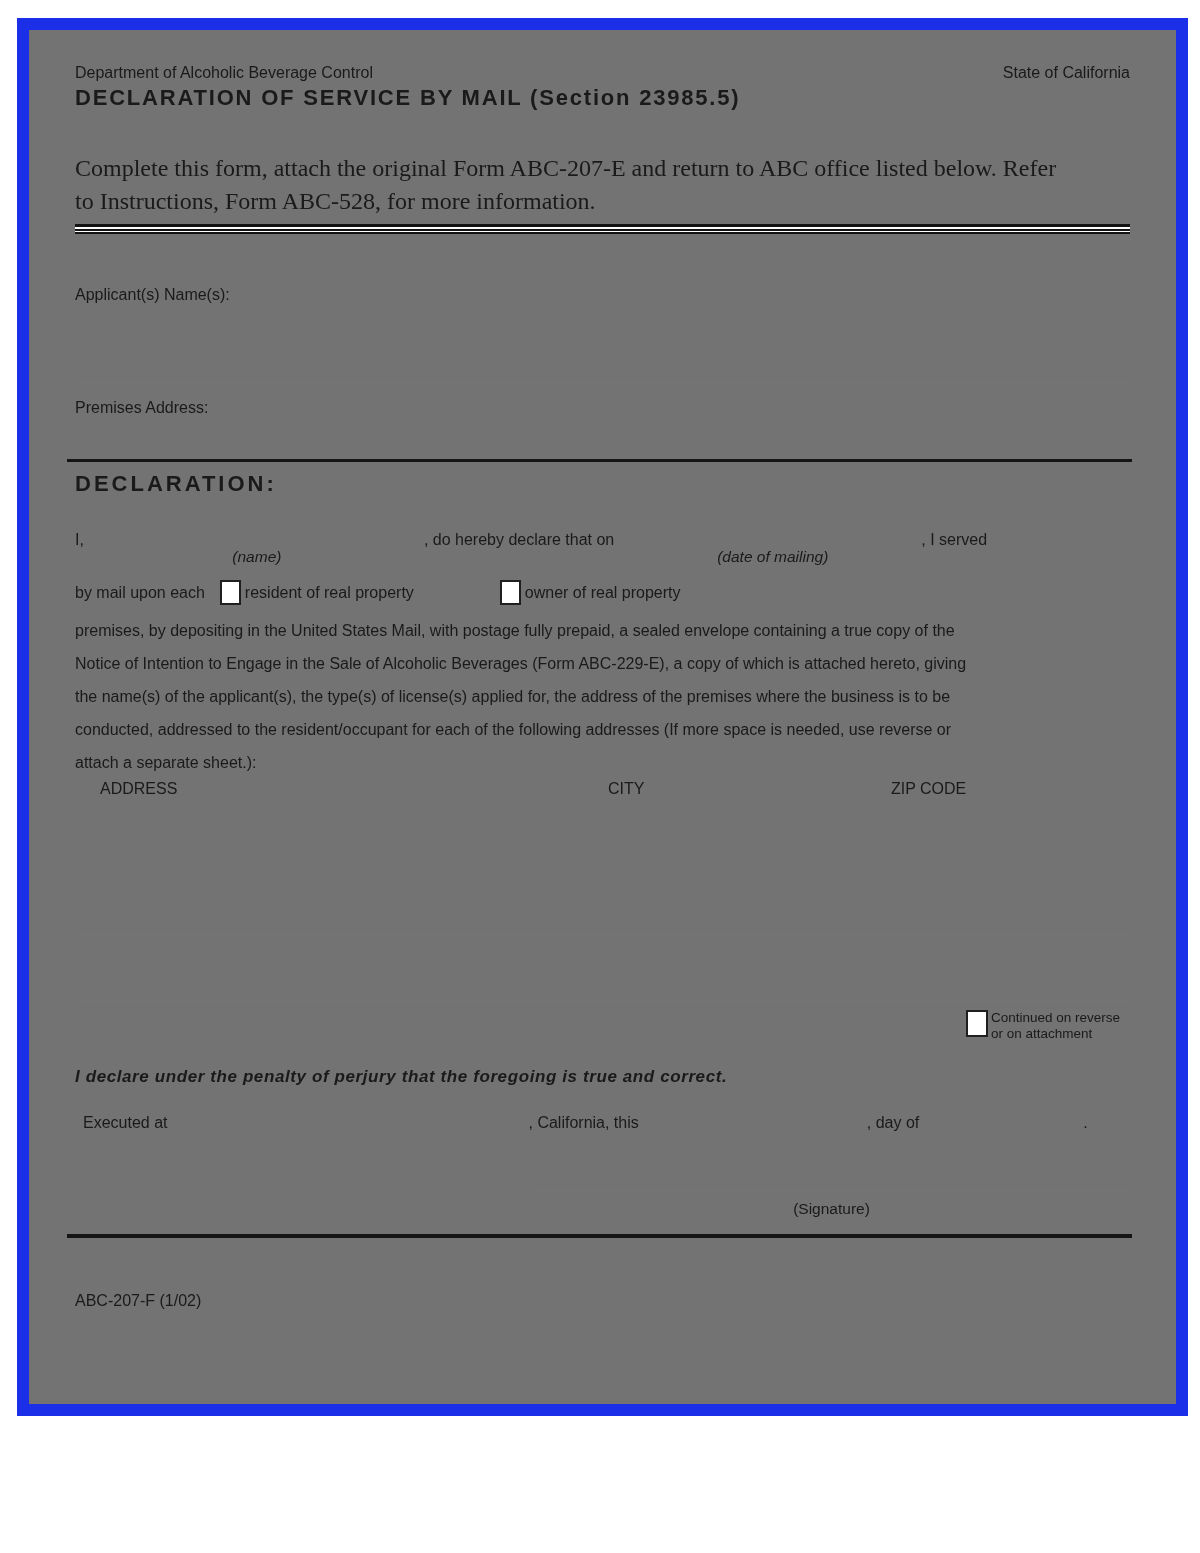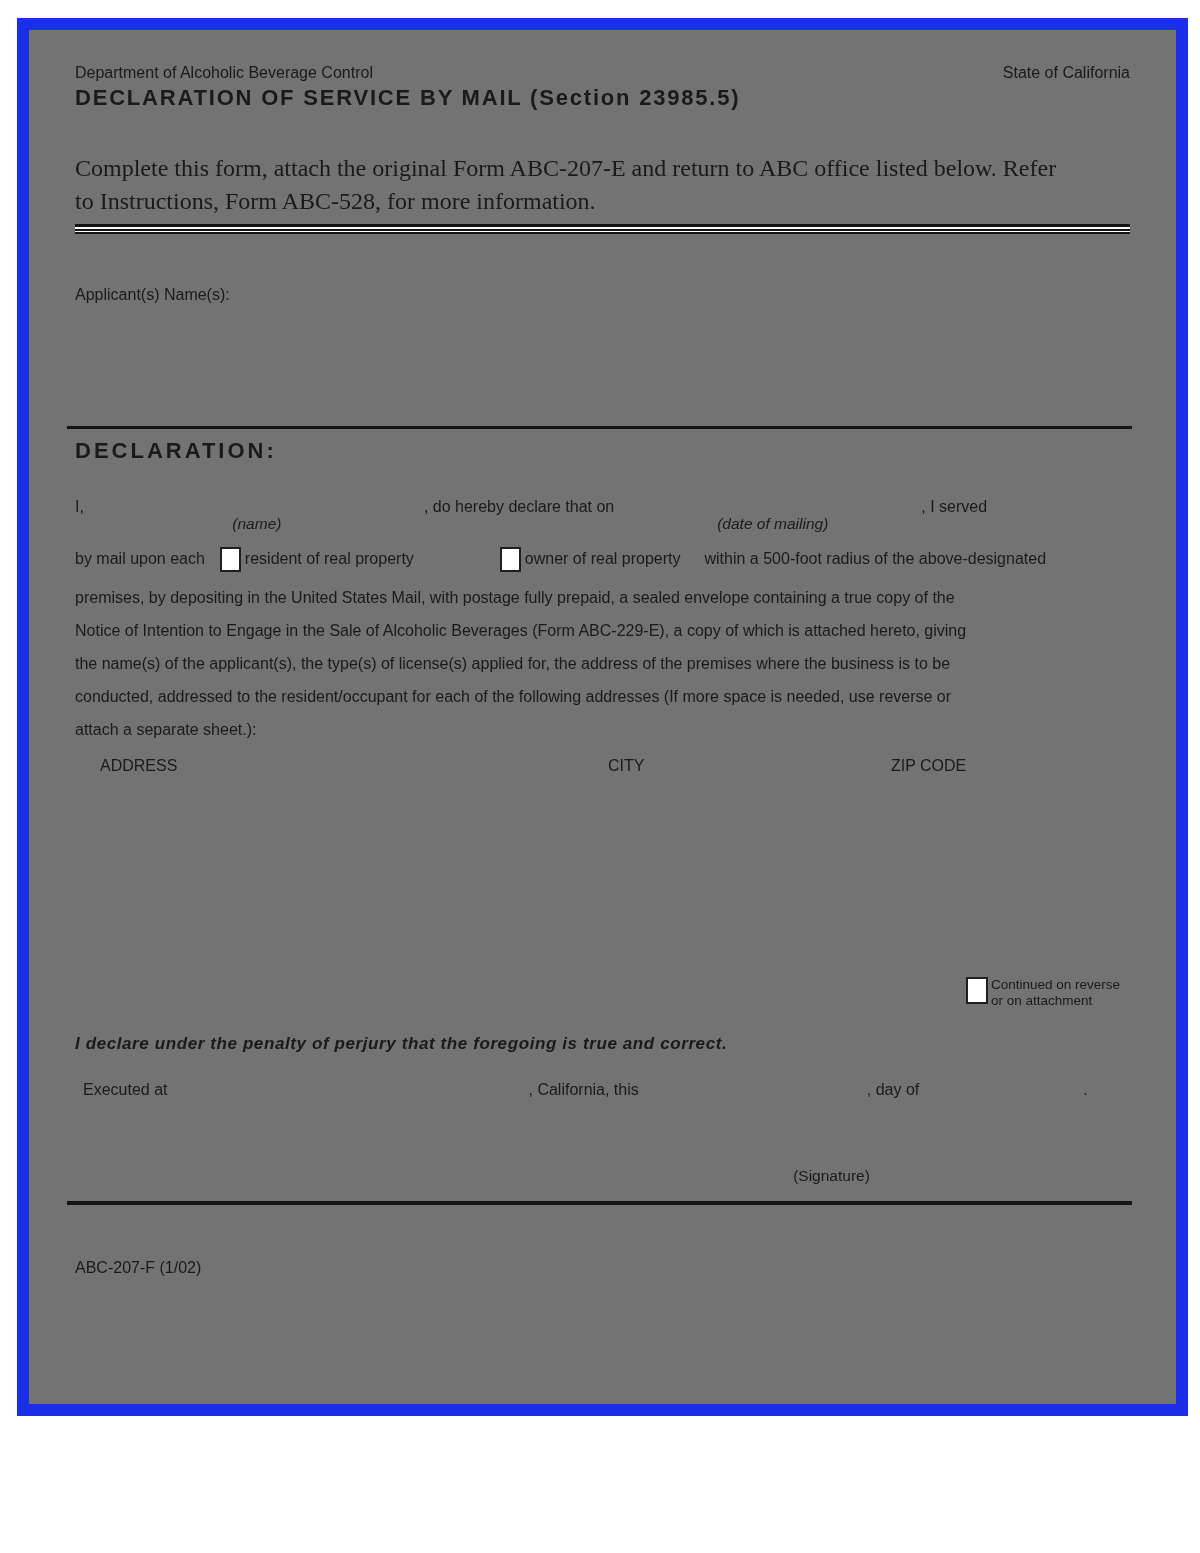--- a/index.html
+++ b/index.html
@@ -105,20 +105,21 @@
     text-align: center;
     font-style: italic;
     font-size: 15.5px;
   }
   .blank-name { width: 334px; margin-left: 6px; }
   .blank-date { width: 297px; margin-left: 10px; }
 
   .cbrow {
     margin-top: 8px;
     display: flex;
+    align-items: center;
     font-size: 16px;
     line-height: 24px;
     white-space: nowrap;
   }
   .checkbox {
     display: inline-block;
     width: 17px; height: 21px;
     border: 2px solid #1f1f1f;
     background: #fff;
     flex: none;
@@ -133,21 +134,21 @@
 
   
   .addr-headers {
     margin-top: 1px;
     position: relative;
     height: 21px;
     font-size: 16px;
   }
   .addr-headers span {
     position: absolute;
-    top: 10px;
+    top: 0;
     border-bottom: 4px solid #737373;
     padding: 0 1px 1px 1px;
     line-height: 18px;
   }
   .col-address { left: 24px; }
   .col-city { left: 532px; }
   .col-zip { left: 815px; }
 
   .addr-rows { margin-top: 34px; }
   .addr-row {
@@ -231,37 +232,37 @@
     </div>
 
     <div class="triple-rule"></div>
 
     <div class="rule rule-1"></div>
 
     <div class="field-label lbl-applicants">Applicant(s) Name(s):</div>
     <div class="rule rule-2"></div>
     <div class="rule rule-3"></div>
 
+    <div class="field-label lbl-premises">Premises Address:</div>
     <div class="rule rule-4"></div>
 
     <div class="thick-rule"></div>
 
     <div class="decl-heading">DECLARATION:</div>
 
     <div class="decl-open">
       <span>I,</span><span class="blank blank-name"><span class="caption">(name)</span></span><span>, do hereby declare that on</span><span class="blank blank-date"><span class="caption">(date of mailing)</span></span><span>, I served</span>
     </div>
 
     <div class="cbrow">
       <span>by mail upon each</span>
       <span class="checkbox cb-1"></span>
       <span class="cb-lab">resident of real property</span>
       <span class="checkbox cb-2"></span>
       <span class="cb-lab">owner of real property</span>
-      <span class="cb-suffix">within a 500-foot radius of the above-designated</span>
     </div>
 
     <div class="decl-body">
       <div class="bline">premises, by depositing in the United States Mail, with postage fully prepaid, a sealed envelope containing a true copy of the</div>
       <div class="bline">Notice of Intention to Engage in the Sale of Alcoholic Beverages (Form ABC-229-E), a copy of which is attached hereto, giving</div>
       <div class="bline">the name(s) of the applicant(s), the type(s) of license(s) applied for, the address of the premises where the business is to be</div>
       <div class="bline">conducted, addressed to the resident/occupant for each of the following addresses (If more space is needed, use reverse or</div>
       <div class="bline">attach a separate sheet.):</div>
     </div>
 

